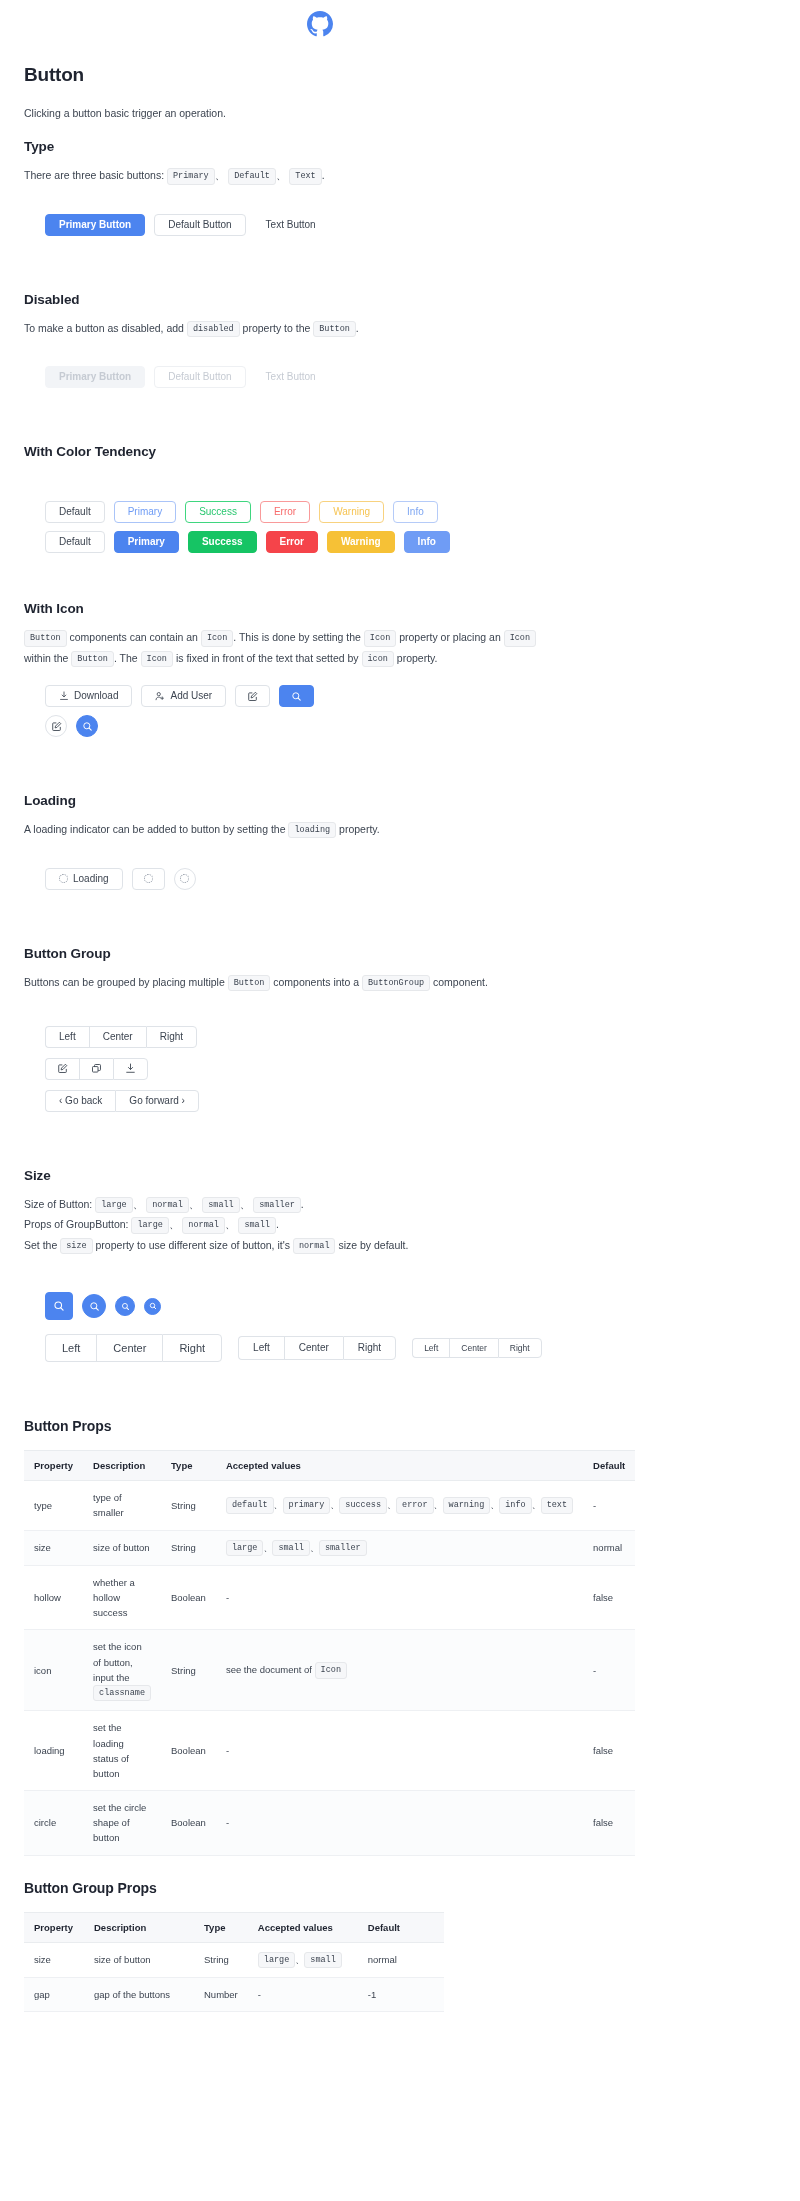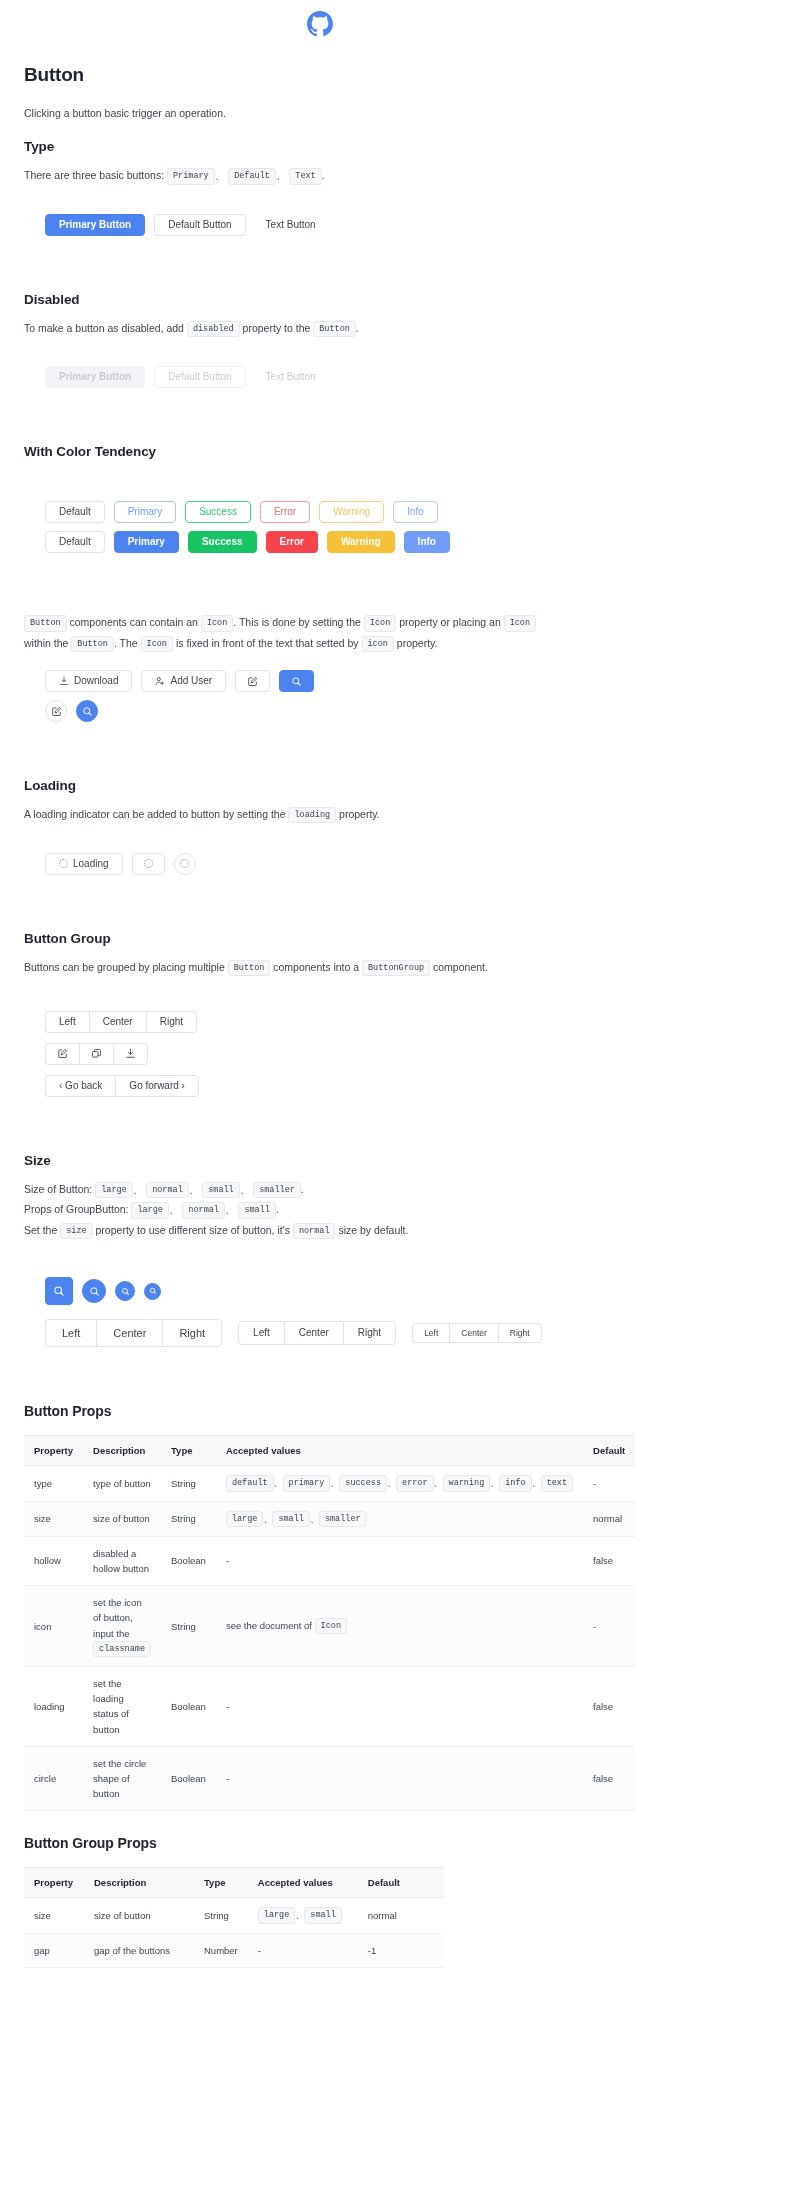--- a/index.html
+++ b/index.html
@@ -264,20 +264,21 @@
         <button class="btn s-primary">Primary</button>
         <button class="btn s-success">Success</button>
         <button class="btn s-error">Error</button>
         <button class="btn s-warning">Warning</button>
         <button class="btn s-info">Info</button>
       </div>
     </div>
 
     <div class="gap-48"></div>
 
+    <h2 class="sec-title">With Icon</h2>
     <div class="gap-12"></div>
     <div class="para-block">
       <p class="para">
         <code class="ic">Button</code>
         <span>components can contain an</span>
         <code class="ic">Icon</code><span>. This is done by setting the</span>
         <code class="ic">Icon</code>
         <span>property or placing an</span>
         <code class="ic">Icon</code>
       </p>
@@ -524,39 +525,39 @@
             <th style="width:64px">Property</th>
             <th style="width:228px">Description</th>
             <th style="width:44px">Type</th>
             <th>Accepted values</th>
             <th style="width:56px">Default</th>
           </tr>
         </thead>
         <tbody>
           <tr>
             <td>type</td>
-            <td>type of button</td>
+            <td>type of smaller</td>
             <td>String</td>
             <td class="nowrap">
               <code class="ic">default</code><span class="sep" style="font-size:9px">、</span><code class="ic">primary</code><span class="sep" style="font-size:9px">、</span><code class="ic">success</code><span class="sep" style="font-size:9px">、</span><code class="ic">error</code><span class="sep" style="font-size:9px">、</span><code class="ic">warning</code><span class="sep" style="font-size:9px">、</span><code class="ic">info</code><span class="sep" style="font-size:9px">、</span><code class="ic">text</code>
             </td>
             <td>-</td>
           </tr>
           <tr>
             <td>size</td>
             <td>size of button</td>
             <td>String</td>
             <td class="nowrap">
               <code class="ic">large</code><span class="sep" style="font-size:9px">、</span><code class="ic">small</code><span class="sep" style="font-size:9px">、</span><code class="ic">smaller</code>
             </td>
             <td>normal</td>
           </tr>
           <tr>
             <td>hollow</td>
-            <td>disabled a hollow button</td>
+            <td>whether a hollow success</td>
             <td>Boolean</td>
             <td>-</td>
             <td>false</td>
           </tr>
           <tr>
             <td>icon</td>
             <td>
               <span>set the icon of button, input the</span>
               <code class="ic">classname</code>
             </td>

